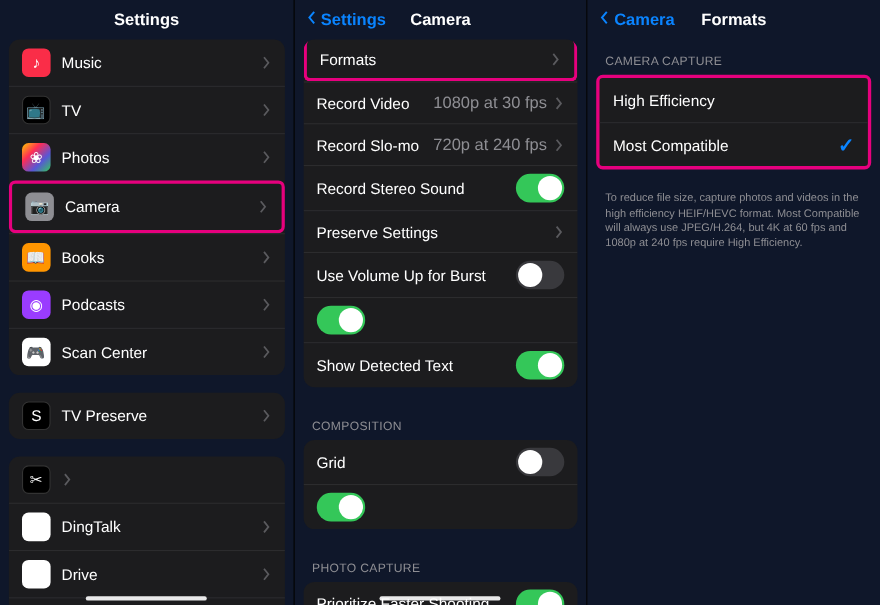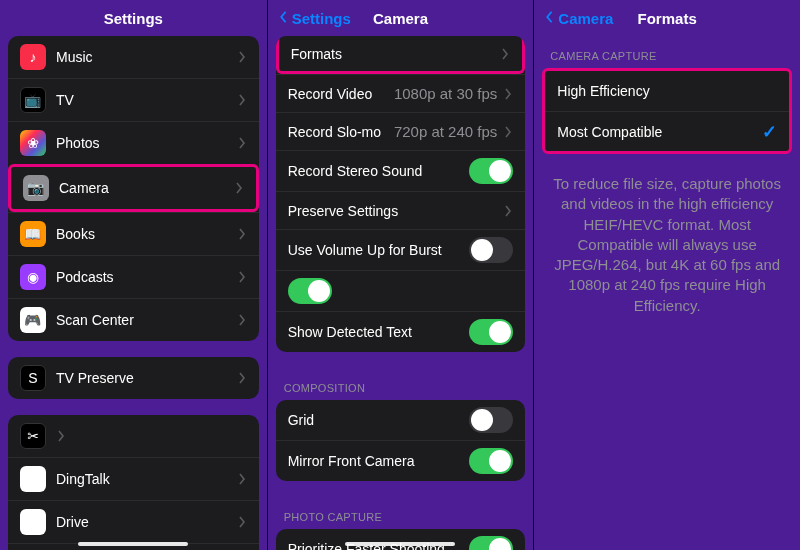--- a/index.html
+++ b/index.html
@@ -5,21 +5,21 @@
   * { box-sizing: border-box; margin: 0; padding: 0; }
   body {
     background: #000;
     font-family: -apple-system, "Helvetica Neue", Arial, sans-serif;
     color: #fff;
     width: 800px;
     height: 550px;
     overflow: hidden;
     display: flex;
   }
-  .panel { width: 266.66px; height: 550px; background:#4c1d95; position:relative; overflow:hidden;}
+  .panel { width: 266.66px; height: 550px; background:#0f172a; position:relative; overflow:hidden;}
   .panel + .panel { border-left:1px solid #050505;}
   .header {
     height: 36px;
     display:flex; align-items:center; justify-content:center;
     position:relative;
     font-weight:600; font-size:15px;
   }
   .back {
     position:absolute; left:8px; top:0; height:36px;
     display:flex; align-items:center; gap:2px;
@@ -64,21 +64,21 @@
   .toggle.on{background:#34c759;}
   .knob{
     width:22px;height:22px;border-radius:11px;background:#fff;position:absolute;top:2px;
   }
   .toggle.on .knob{right:2px;}
   .toggle:not(.on) .knob{left:2px;}
   .hl {
     border:3px solid #e6007e; border-radius:6px;
   }
   .footer-text{
-    font-size:15px; color:#8e8e93; padding:4px 16px 12px 16px; line-height:1.35;text-align:center;
+    font-size:10px; color:#8e8e93; padding:4px 16px 12px 16px; line-height:1.35;
   }
   .check{color:#0a84ff;font-size:18px;font-weight:600;}
   .homebar{position:absolute;bottom:4px;left:50%;transform:translateX(-50%);width:110px;height:4px;background:#fff;border-radius:2px;opacity:.9;}
   
   .tight .row{min-height:38px;padding:7px 12px;}
   
   .bg-music{background:linear-gradient(#fa2d48,#fa2d48);} 
   .bg-tv{background:#000;border:1px solid #333;}
   .bg-photos{background:linear-gradient(135deg,#ffcc00,#ff2d55,#5856d6,#34c759);}
   .bg-camera{background:#8e8e93;}
@@ -279,21 +279,20 @@
       </div>
       <div class="section-header">Composition</div>
       <div class="group">
         <div class="row">
           <div class="label">Grid</div>
           <div class="toggle">
             <div class="knob"></div>
           </div>
         </div>
         <div class="row">
-          <div class="label">Mirror Front Camera</div>
           <div class="toggle on">
             <div class="knob"></div>
           </div>
         </div>
       </div>
       <div class="section-header">Photo Capture</div>
       <div class="group">
         <div class="row">
           <div class="label">Prioritize Faster Shooting</div>
           <div class="toggle on">

